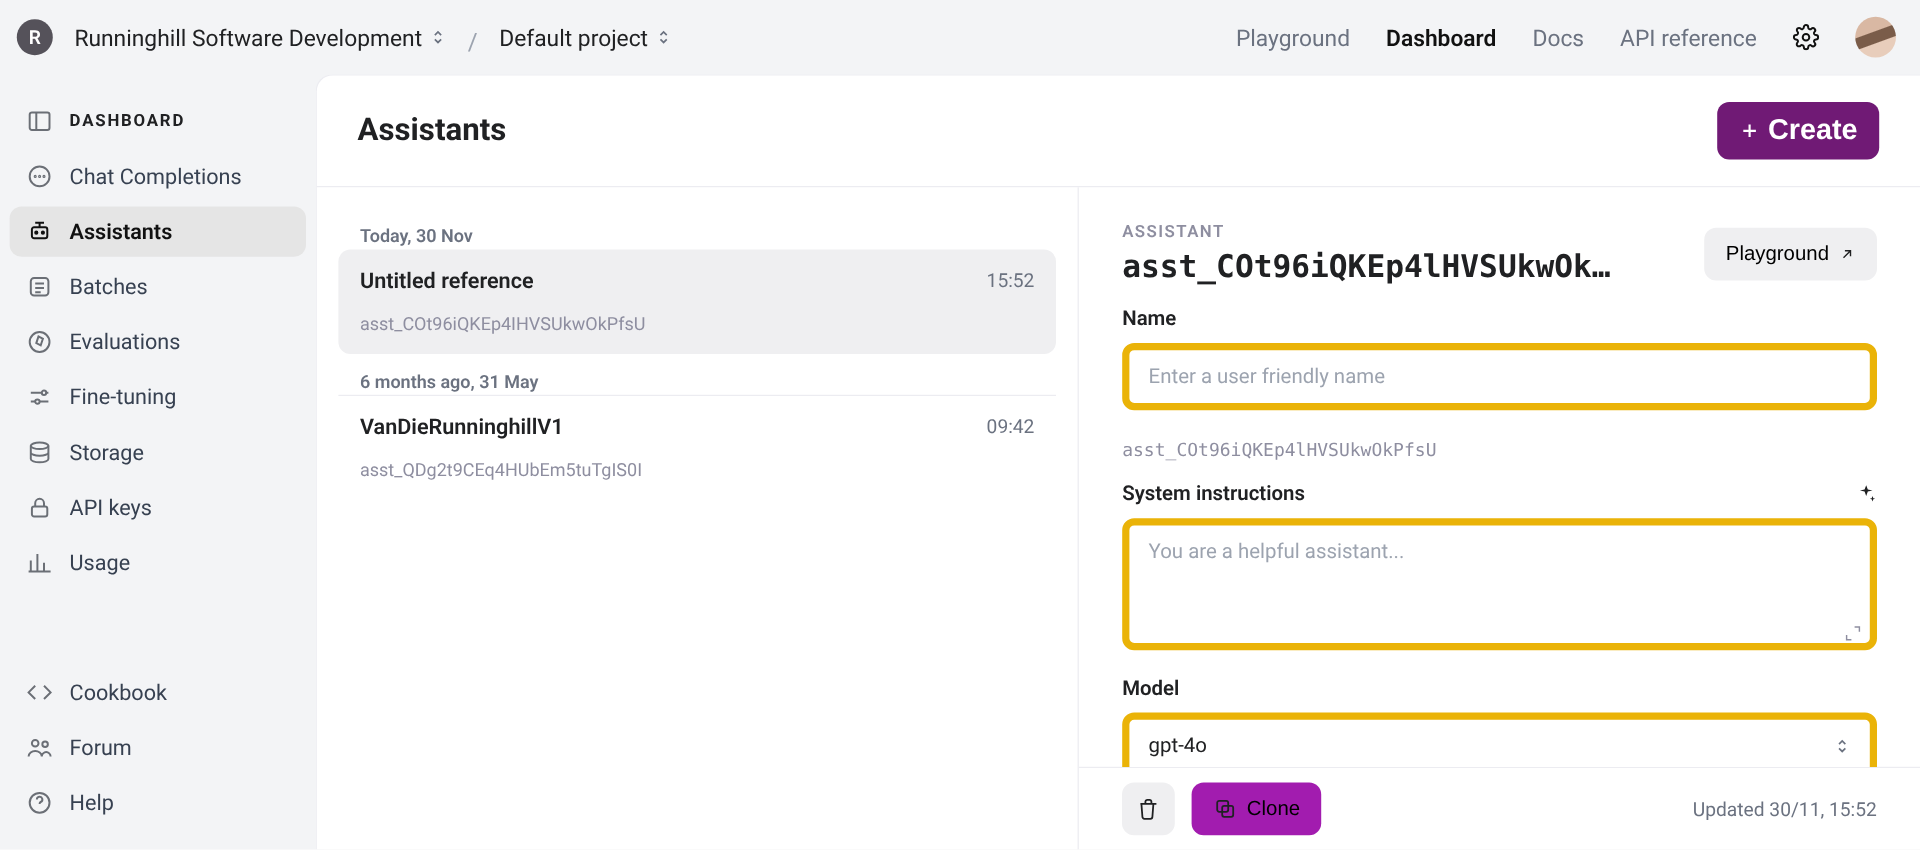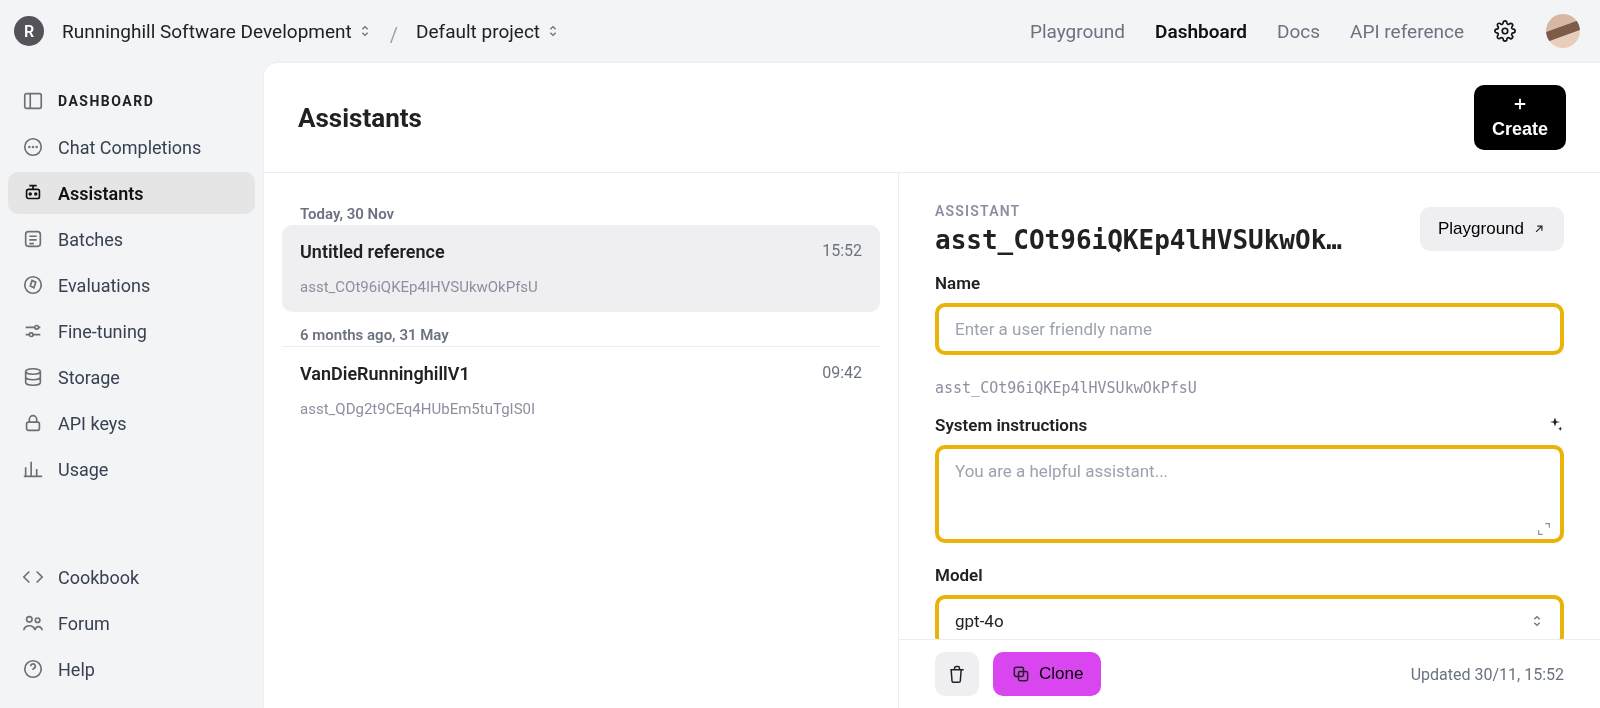--- a/index.html
+++ b/index.html
@@ -71,24 +71,23 @@
     display: flex; flex-direction: column; min-width: 0;
     border: 1px solid #ececf1; border-right: none; border-bottom: none;
   }
   .main-header {
     display: flex; align-items: center; justify-content: space-between;
     padding: 22px 34px; border-bottom: 1px solid #ececf1;
   }
   .page-title { font-size: 26px; font-weight: 700; }
   .create-btn {
     display: flex; align-items: center; gap: 6px;
-    background: #000000; color: #fff; border: none;
-    padding: 10px 18px; border-radius: 10px; font-size: 18px; font-weight: 600;
+    background: #701a75; color: #fff; border: none;
+    padding: 10px 18px; border-radius: 10px; font-size: 24px; font-weight: 600;
     cursor: pointer;
-    flex-direction: column;
   }
   .plus { width: 18px; height: 18px; stroke: #fff; stroke-width: 2.4; }
 
   .columns { flex: 1; display: flex; min-height: 0; }
   .list-col { width: 635px; border-right: 1px solid #ececf1; padding: 18px 18px 0; overflow-y: auto; }
   .group-label { font-size: 15px; font-weight: 600; color: #6b7280; padding: 14px 18px 2px; }
   .asst-row {
     display: flex; justify-content: space-between; align-items: flex-start;
     padding: 16px 18px; border-radius: 10px; cursor: pointer;
   }
@@ -109,46 +108,46 @@
   }
   .pg-btn {
     display: flex; align-items: center; gap: 8px;
     background: #efeff1; border: none; padding: 12px 18px; border-radius: 10px;
     font-size: 17px; font-weight: 500; cursor: pointer; white-space: nowrap;
   }
   .ne-icon { width: 14px; height: 14px; stroke: #202123; stroke-width: 2; fill: none; }
 
   .field-label { font-size: 17px; font-weight: 600; margin: 18px 0 10px; display:flex; align-items:center; justify-content:space-between;}
   .text-input, .textarea, .select {
-    width: 100%; border: 4px solid #eab308; border-radius: 10px;
+    width: 100%; border: 6px solid #eab308; border-radius: 10px;
     padding: 12px 16px; font-size: 17px; font-family: inherit; color: #202123;
     background: #fff;
   }
   .text-input::placeholder, .textarea::placeholder { color: #9ca3af; }
   .hint-mono {
     font-family: ui-monospace, SFMono-Regular, Menlo, monospace;
     font-size: 15px; color: #8e8ea0; margin-top: 24px;
   }
-  .textarea { height: 98px; resize: none; }
+  .textarea { height: 110px; resize: none; }
   .textarea-wrap { position: relative; }
   .expand-icon { position: absolute; right: 12px; bottom: 10px; width: 16px; height: 16px; stroke: #8e8ea0; cursor: pointer; }
   .sparkle { width: 18px; height: 18px; fill: #202123; cursor:pointer; }
   .select { display:flex; justify-content:space-between; align-items:center; cursor:pointer; }
   .select-chev { width:14px; height:14px; stroke:#6b7280; }
 
   .detail-footer {
     border-top: 1px solid #ececf1; padding: 12px 36px;
     display: flex; align-items: center; gap: 14px;
   }
   .icon-btn {
     width: 44px; height: 44px; border-radius: 10px; background: #efeff1;
     display:flex; align-items:center; justify-content:center; cursor:pointer; border:none;
   }
   .clone-btn {
-    height: 44px; border-radius: 10px; background: #d946ef; border:none;
+    height: 44px; border-radius: 10px; background: #a21caf; border:none;
     display:flex; align-items:center; gap:8px; padding:0 18px; font-size:17px; cursor:pointer;
   }
   .updated-text { margin-left:auto; font-size:16px; color:#6b7280; }
   .fi { width:20px; height:20px; stroke:#202123; fill:none; stroke-width:1.8; }
 
   
   .detail-scroll::-webkit-scrollbar { width: 10px; }
   .detail-scroll::-webkit-scrollbar-thumb { background: #c7c7d1; border-radius: 5px; }
 </style>
 </head>

